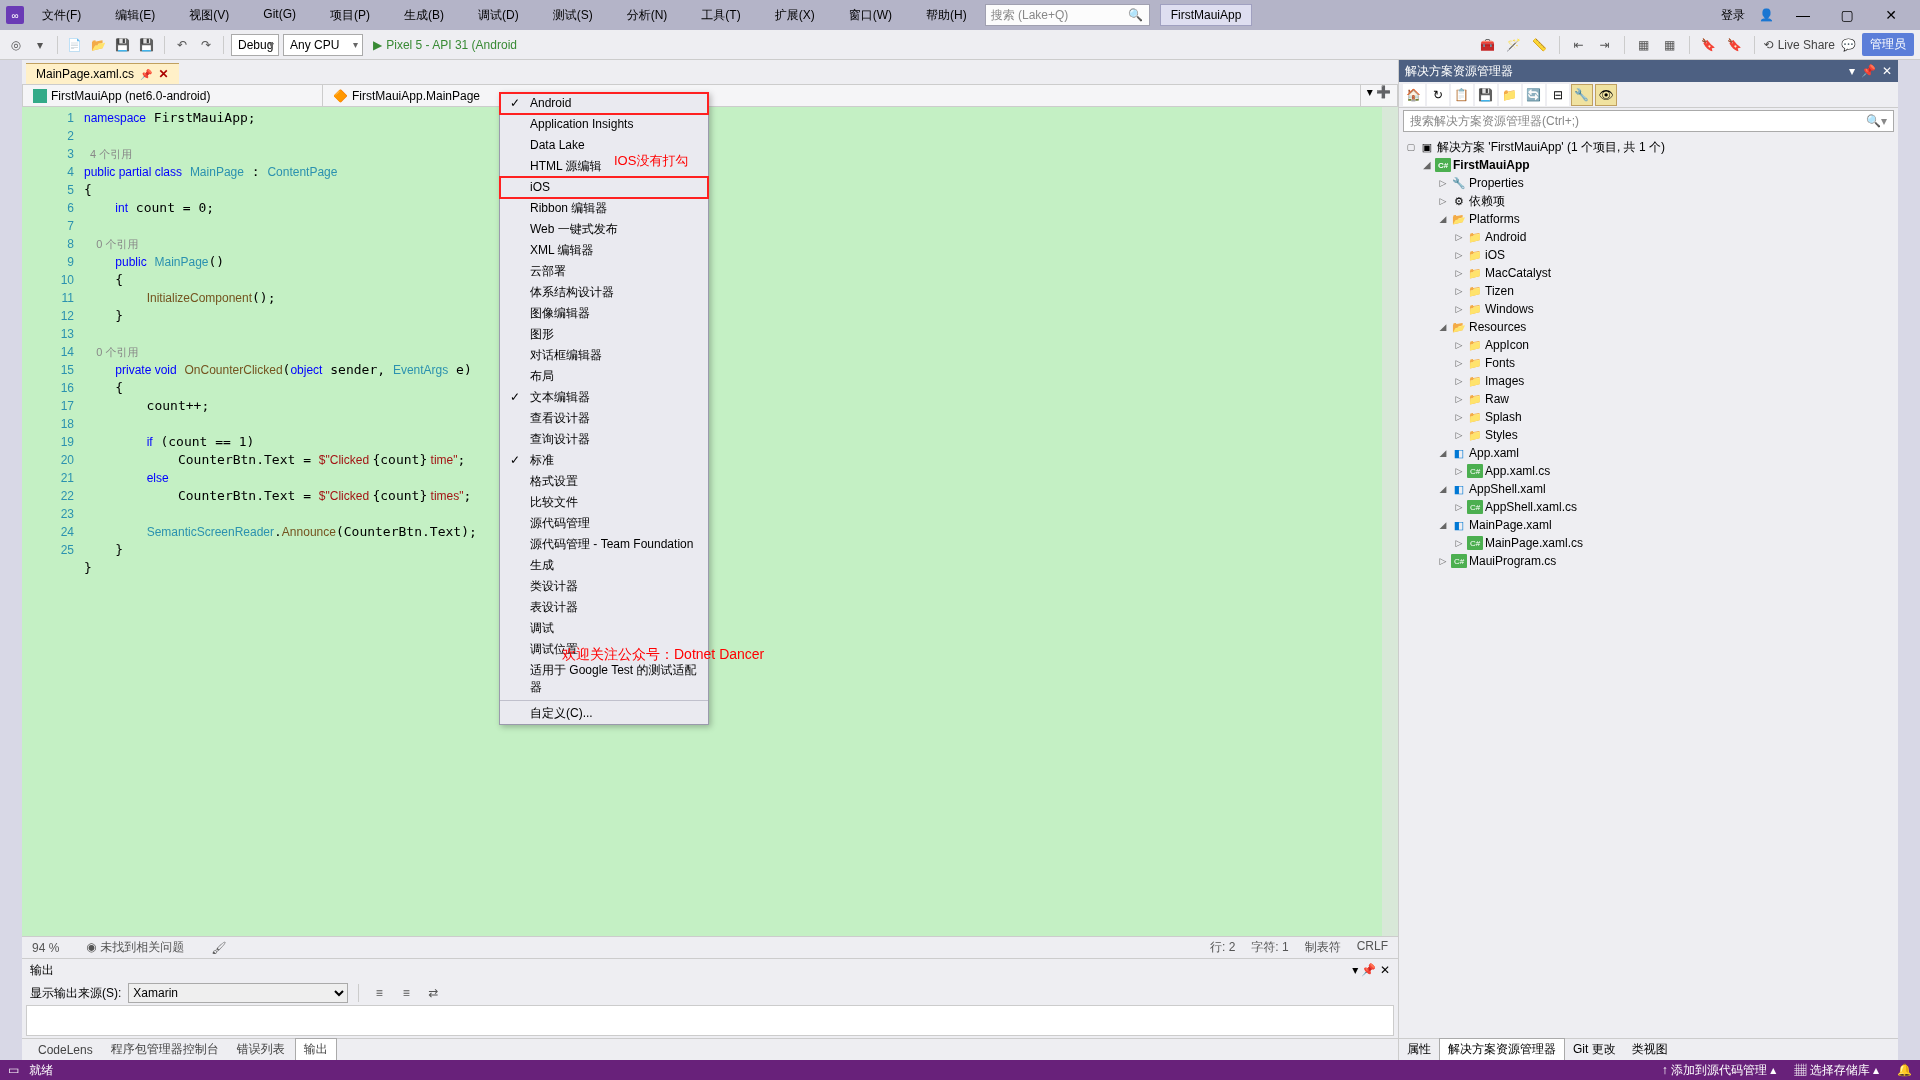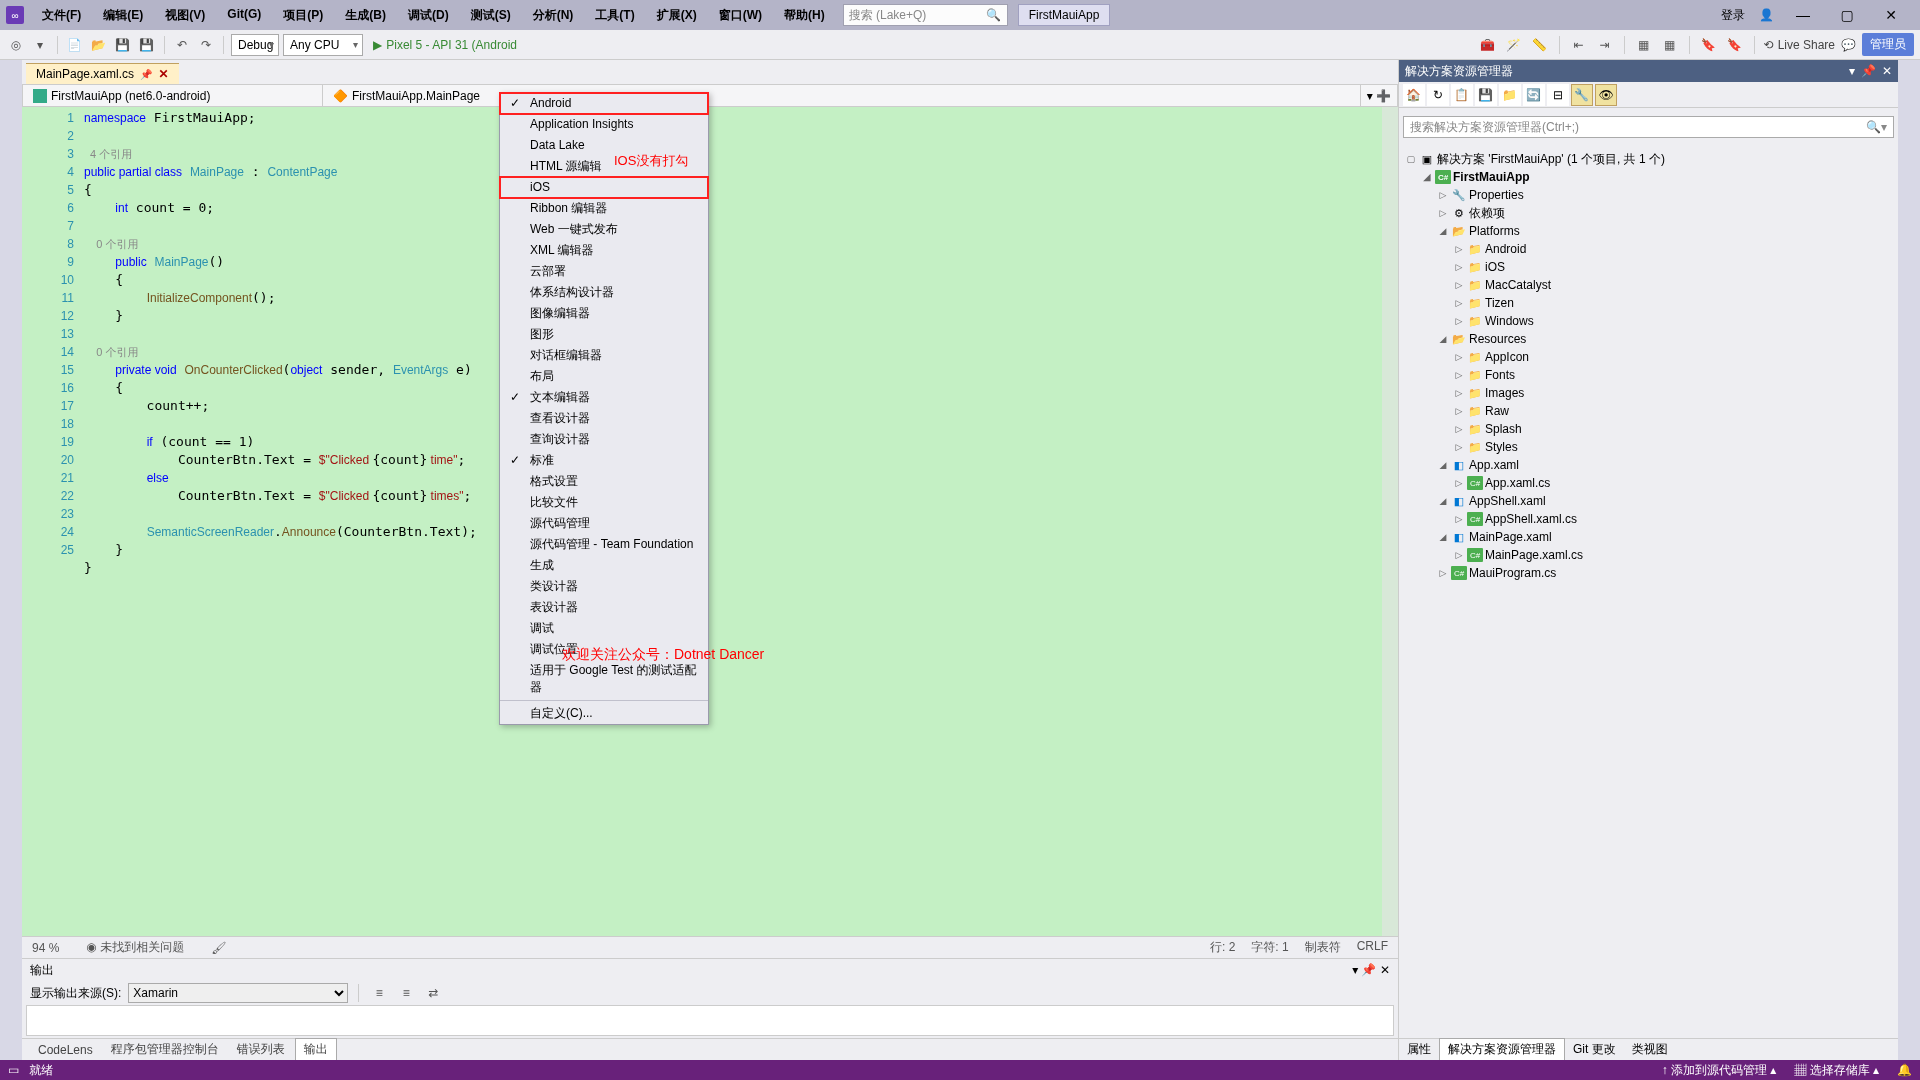--- a/index.html
+++ b/index.html
@@ -1,21 +1,21 @@
 <!DOCTYPE html>
 <html><head>
 <meta charset="utf-8">
 <style>
 * { margin:0; padding:0; box-sizing:border-box; font-family:"Microsoft YaHei","Segoe UI",sans-serif; font-size:12px; }
 body { background:#eeeef2; overflow:hidden; width:1920px; height:1080px; position:relative; }
 
 
 .titlebar { background:#b4b4c8; height:30px; display:flex; align-items:center; padding:0 6px; }
 .titlebar .vs-icon { width:18px; height:18px; background:#6a3ab5; margin-right:10px; display:flex; align-items:center; justify-content:center; color:#fff; font-size:10px; border-radius:2px; }
-.titlebar .menu { display:flex; gap:6px;font-weight:bold; }
+.titlebar .menu { display:flex; gap:18px; }
 .titlebar .menu span { padding:4px 8px; cursor:pointer; }
 .titlebar .search { margin-left:10px; background:#fcfcfc; border:1px solid #a0a0b0; height:22px; width:165px; display:flex; align-items:center; padding:0 5px; color:#888; }
 .titlebar .search .mag { margin-left:auto; }
 .titlebar .appname { margin-left:10px; background:#dedef0; border:1px solid #a0a0c0; padding:3px 10px; }
 .titlebar .right { margin-left:auto; display:flex; align-items:center; gap:14px; padding-right:8px; }
 .titlebar .winbtn { width:30px; text-align:center; font-size:14px; }
 
 
 .toolbar { background:#eeeef2; height:30px; display:flex; align-items:center; padding:0 6px; gap:4px; border-bottom:1px solid #ccc; }
 .tb-btn { width:20px; height:20px; display:flex; align-items:center; justify-content:center; color:#555; }
@@ -35,21 +35,21 @@
 .solexp { width:500px; background:#eeeef2; border-left:1px solid #ccc; display:flex; flex-direction:column; }
 
 
 .doctabs { height:24px; background:#eeeef2; display:flex; align-items:flex-end; padding-left:4px; }
 .doctab { background:#fff0c8; padding:3px 10px; display:flex; align-items:center; gap:6px; border-top:1px solid #c0a060; position:relative; }
 .doctab.active { background:#fff0c8; }
 .doctab .pin { color:#998; font-size:10px; }
 .doctab .close { color:#a00; font-weight:bold; }
 
 
-.breadcrumb { height:23px; background:#f5f5f7; border:1px solid #ccc; display:flex; align-items:center; }
+.breadcrumb { height:23px; background:#f5f5f7; border:1px solid #ccc; display:flex; }
 .breadcrumb .bc-item { padding:0 10px; display:flex; align-items:center; gap:4px; border-right:1px solid #ccc; height:100%; }
 .breadcrumb .plus { margin-left:auto; padding:0 6px; }
 .csicon { width:14px; height:14px; background:#3a8; display:inline-block; }
 
 
 .editor { flex:1; background:#c4f0c4; display:flex; overflow:hidden; position:relative; }
 .margin { width:32px; background:#c4f0c4; }
 .lineno { width:30px; background:#c4f0c4; color:#2b91af; text-align:right; padding-right:10px; font-family:Consolas,monospace; font-size:13px; line-height:18px; padding-top:2px; }
 .code { flex:1; font-family:Consolas,monospace; font-size:13px; line-height:18px; padding-top:2px; white-space:pre; }
 .code .ref { color:#888; font-size:11px; }
@@ -86,21 +86,21 @@
 
 .statusbar { position:absolute; bottom:0; left:0; right:0; height:20px; background:#68217a; color:#fff; display:flex; align-items:center; padding:0 8px; gap:10px; }
 .statusbar .right { margin-left:auto; display:flex; gap:18px; align-items:center;}
 
 
 .solexp .hd { background:#4d6082; color:#fff; height:22px; display:flex; align-items:center; padding:0 6px; }
 .solexp .hd .ctrl { margin-left:auto; display:flex; gap:6px; }
 .solexp .toolbar2 { height:26px; display:flex; align-items:center; padding:0 4px; gap:2px; background:#eeeef2; border-bottom:1px solid #ccc;}
 .solexp .toolbar2 .btn { width:22px; height:22px; display:flex; align-items:center; justify-content:center; background:#fff; border:1px solid transparent; }
 .solexp .toolbar2 .btn.active { background:#f0e2a0; border:1px solid #c0a060;}
-.solexp .search2 { margin:8px 4px; border:1px solid #aaa; height:22px; display:flex; align-items:center; padding:0 6px; color:#888; background:#fff;}
+.solexp .search2 { margin:2px 4px; border:1px solid #aaa; height:22px; display:flex; align-items:center; padding:0 6px; color:#888; background:#fff;}
 .solexp .search2 .mag { margin-left:auto; }
 .tree { padding:4px 2px; overflow:auto; flex:1; }
 .tree-node { display:flex; align-items:center; height:18px; padding-left:4px; gap:2px; white-space:nowrap;}
 .tw { display:inline-block; width:12px; text-align:center; color:#666; font-size:9px;}
 .ticon { width:16px; height:14px; display:inline-flex; align-items:center; justify-content:center; font-size:11px;}
 .folder-closed { color:#dcb67a; }
 .folder-open { color:#dcb67a; }
 .csfile { background:#4caf50; color:#fff; font-size:8px; width:16px; height:14px; display:inline-flex; align-items:center; justify-content:center; border-radius:1px;}
 .xaml { color:#0078d4; }
 .tree-node.bold { font-weight:bold; }

